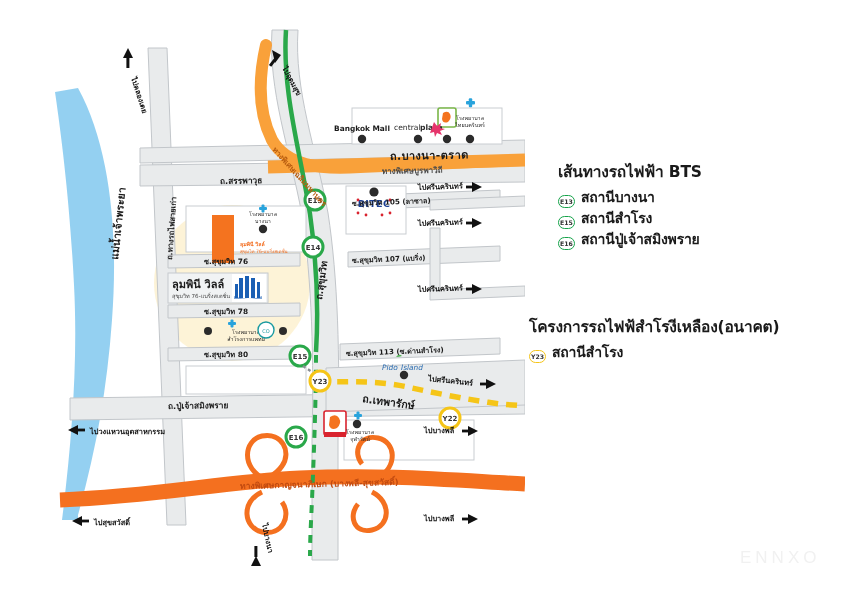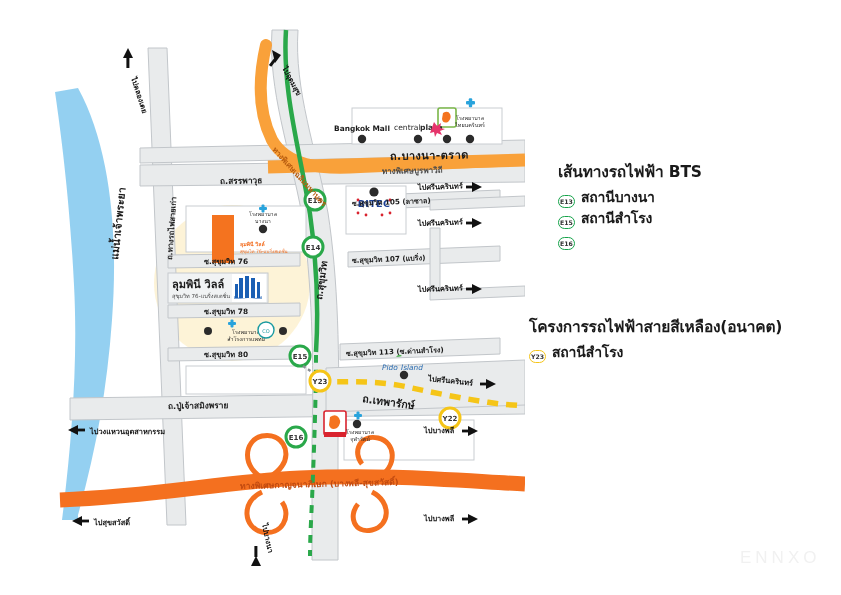--- a/index.html
+++ b/index.html
@@ -336,25 +336,26 @@
   <div class="legend-row">
     <span class="stn-chip chip-green">E13</span>
     <span class="legend-label">สถานีบางนา</span>
   </div>
   <div class="legend-row">
     <span class="stn-chip chip-green">E15</span>
     <span class="legend-label">สถานีสำโรง</span>
   </div>
   <div class="legend-row">
     <span class="stn-chip chip-green">E16</span>
+    <span class="legend-label">สถานีปู่เจ้าสมิงพราย</span>
   </div>
 </div>
 
 <div class="legend" id="legend-yellow">
-  <div class="legend-title">โครงการรถไฟฟ้าสายสีเหลือง(อนาคต)</div>
+  <div class="legend-title">โครงการรถไฟฟ้สำโรงีเหลือง(อนาคต)</div>
 
   <div class="legend-row">
     <span class="stn-chip chip-yellow">Y23</span>
     <span class="legend-label">สถานีสำโรง</span>
   </div>
 </div>
 
 <div id="watermark">ENNXO</div>
 
 </body></html>

